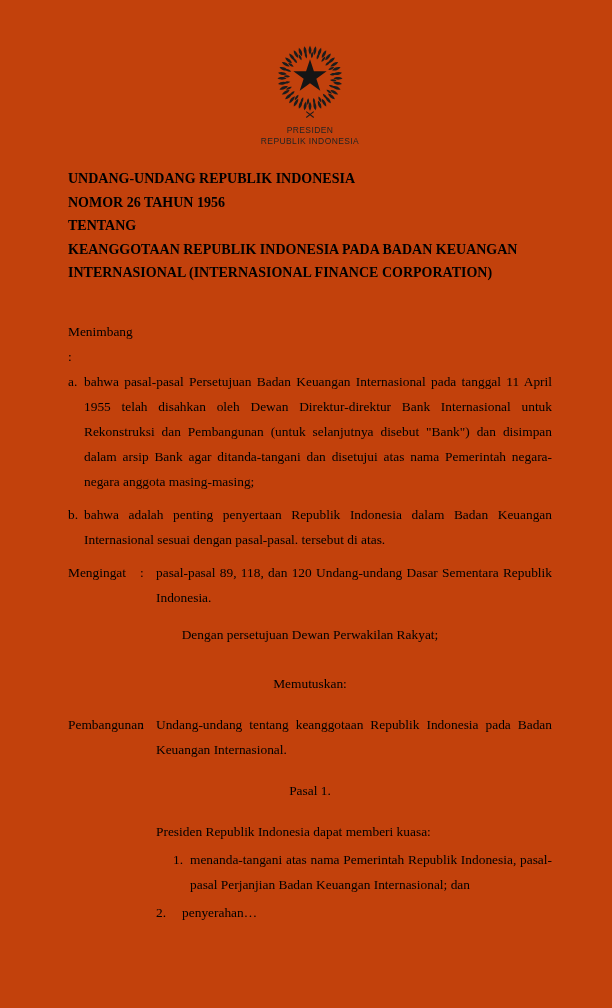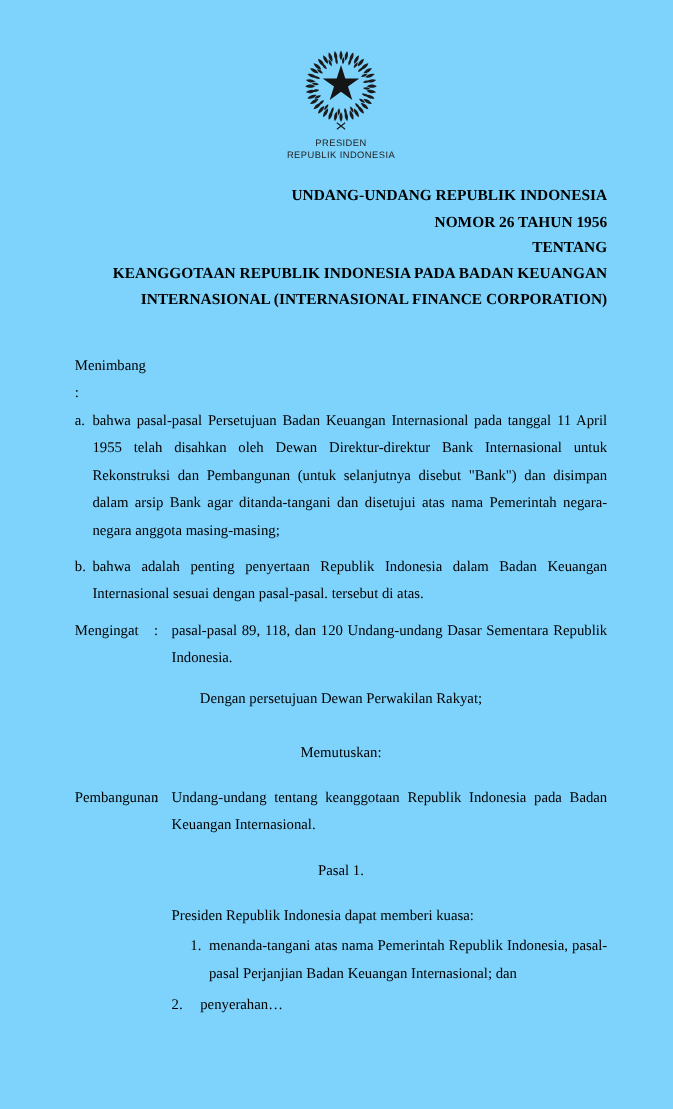--- a/index.html
+++ b/index.html
@@ -1,32 +1,32 @@
 <!DOCTYPE html>
 <html><head>
 <meta charset="utf-8">
 <style>
   html,body{margin:0;padding:0;background:#fff;}
   .doc{
     position:relative;
     width:612px;height:1008px;box-sizing:border-box;
-    background:#7dd3fc;color:#000;
+    background:#c2410c;color:#000;
     padding:40px 60px 0 68px;
     font-family:"Liberation Serif",serif;
     font-size:13.4px;
   }
   .emblem-wrap{text-align:center;}
   .emblem{width:84px;height:80px;display:block;margin:0 auto;}
   .emblem-caption{
     margin-top:5px;
     font-family:"Liberation Sans",sans-serif;
     font-size:8.5px;line-height:11px;letter-spacing:.4px;
     color:#232323;
   }
-  .title-block{margin-top:20px;text-align:right;font-weight:bold;font-size:14px;line-height:23.5px;}
+  .title-block{margin-top:20px;text-align:left;font-weight:bold;font-size:14px;line-height:23.5px;}
   .presiden-heading{margin-top:22px;text-align:center;font-weight:bold;font-size:14px;line-height:15px;}
   .row{display:flex;line-height:25px;}
   .row-menimbang{margin-top:34px;flex-direction:column;}
   .row-mengingat{margin-top:8px;}
   .row-menetapkan{margin-top:16px;}
   .lbl{width:72px;flex-shrink:0;}
   .col{width:16px;flex-shrink:0;}
   .cnt{flex:1;min-width:0;}
   .just{text-align:justify;text-justify:inter-word;}
   .item{display:flex;line-height:25px;}

